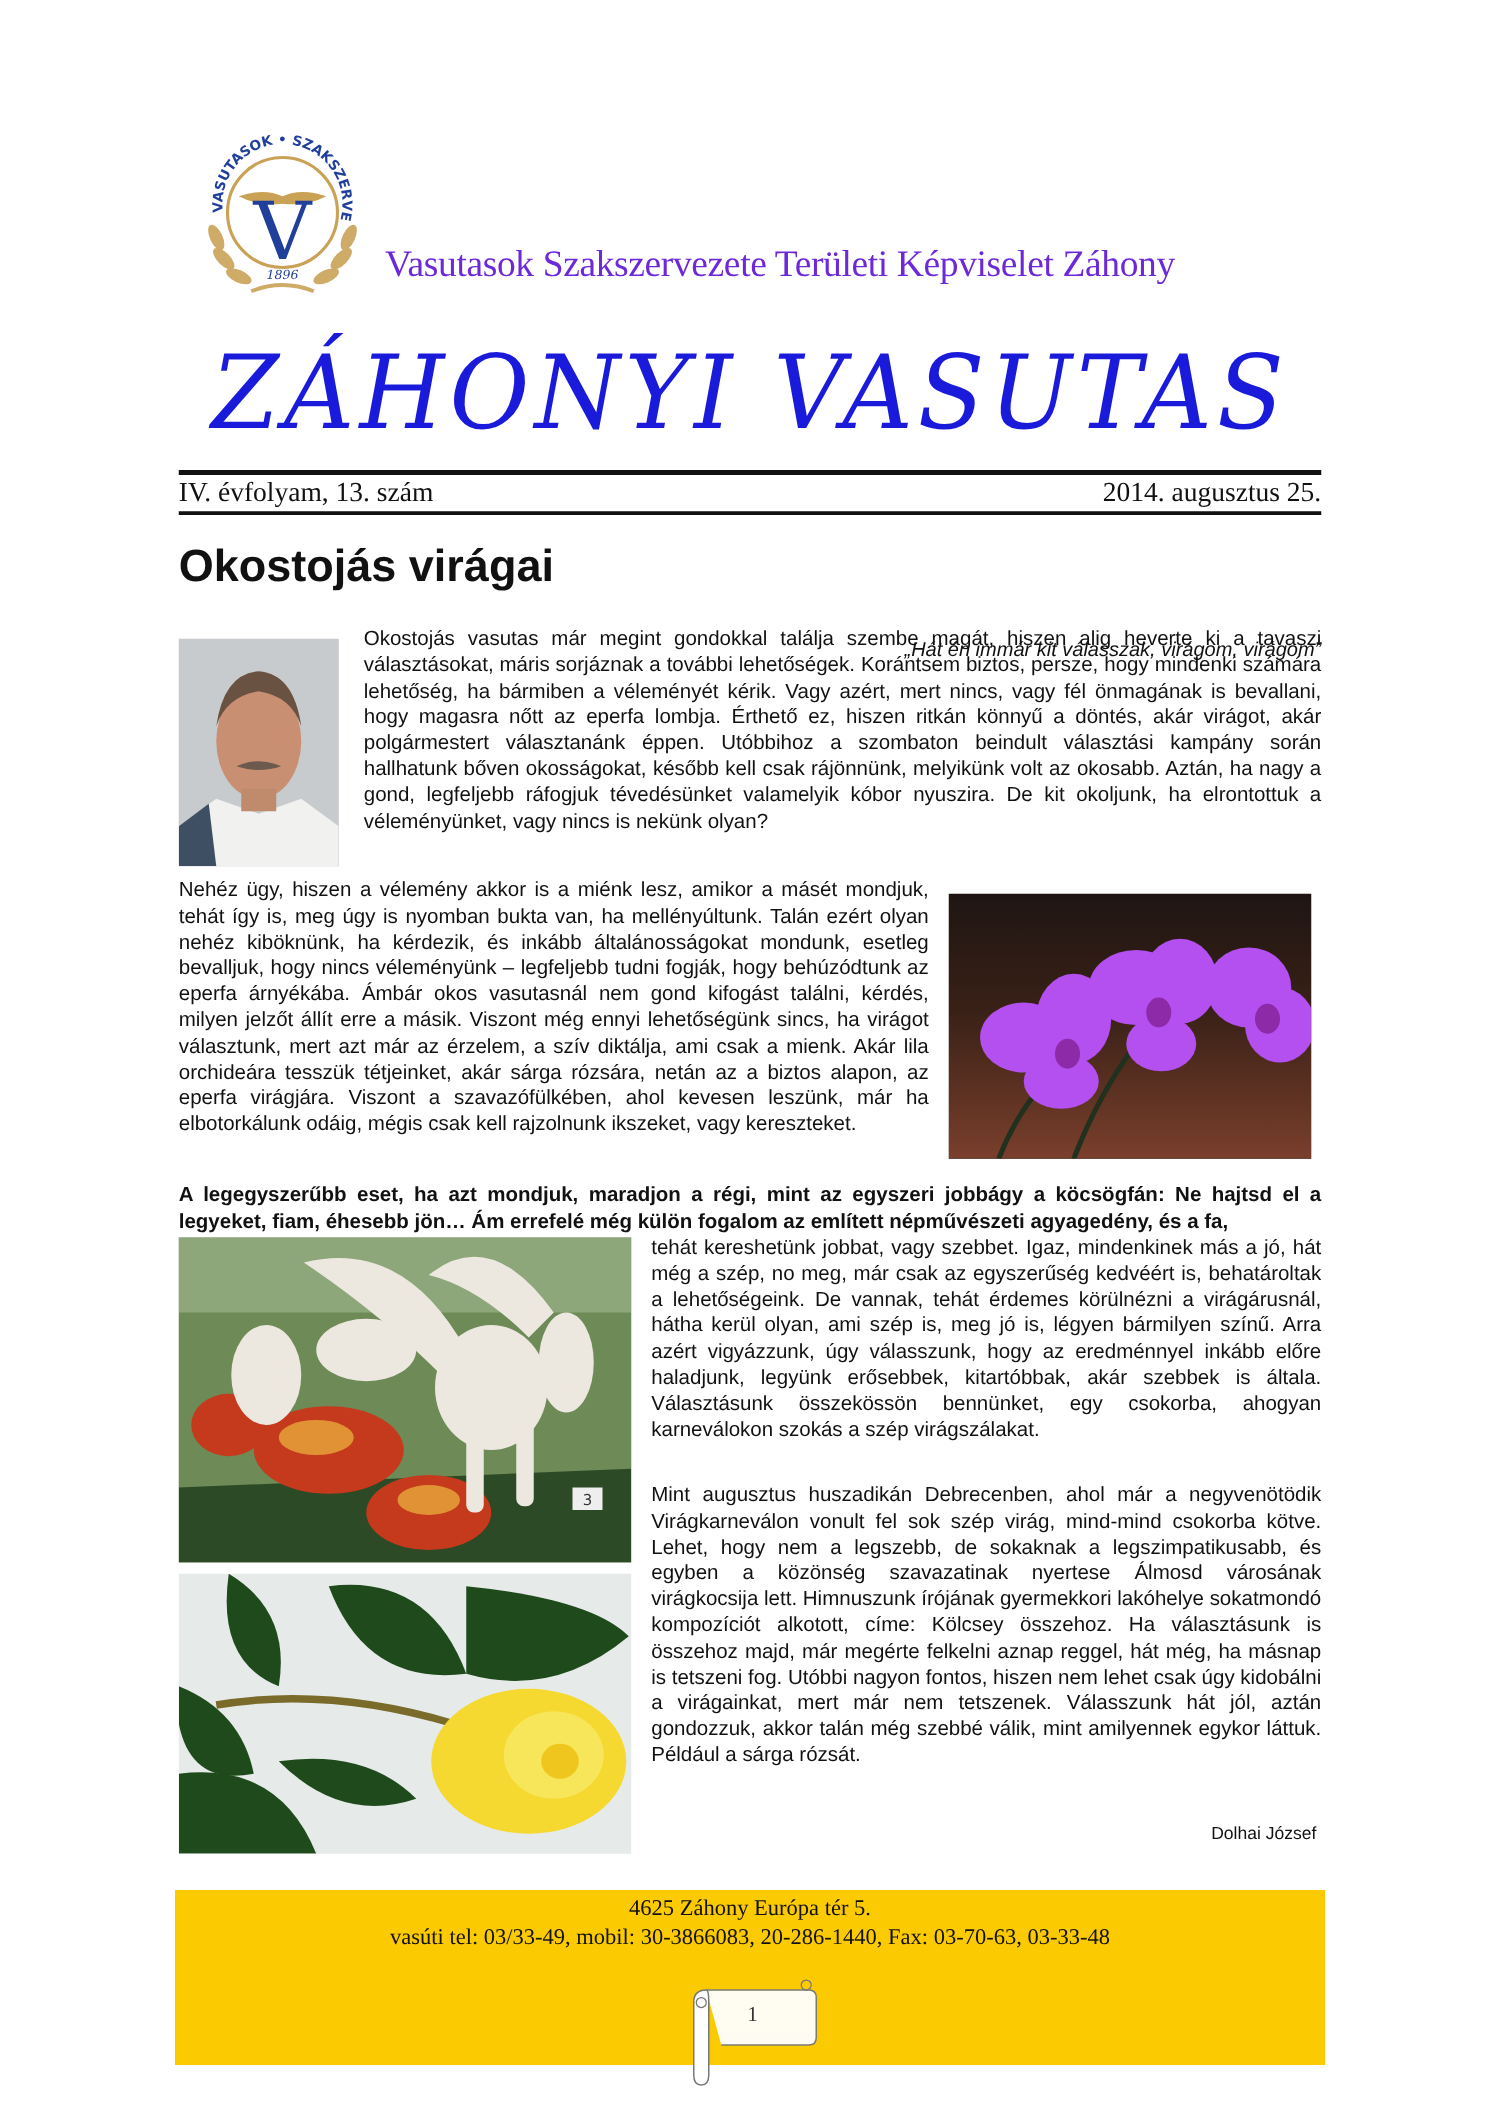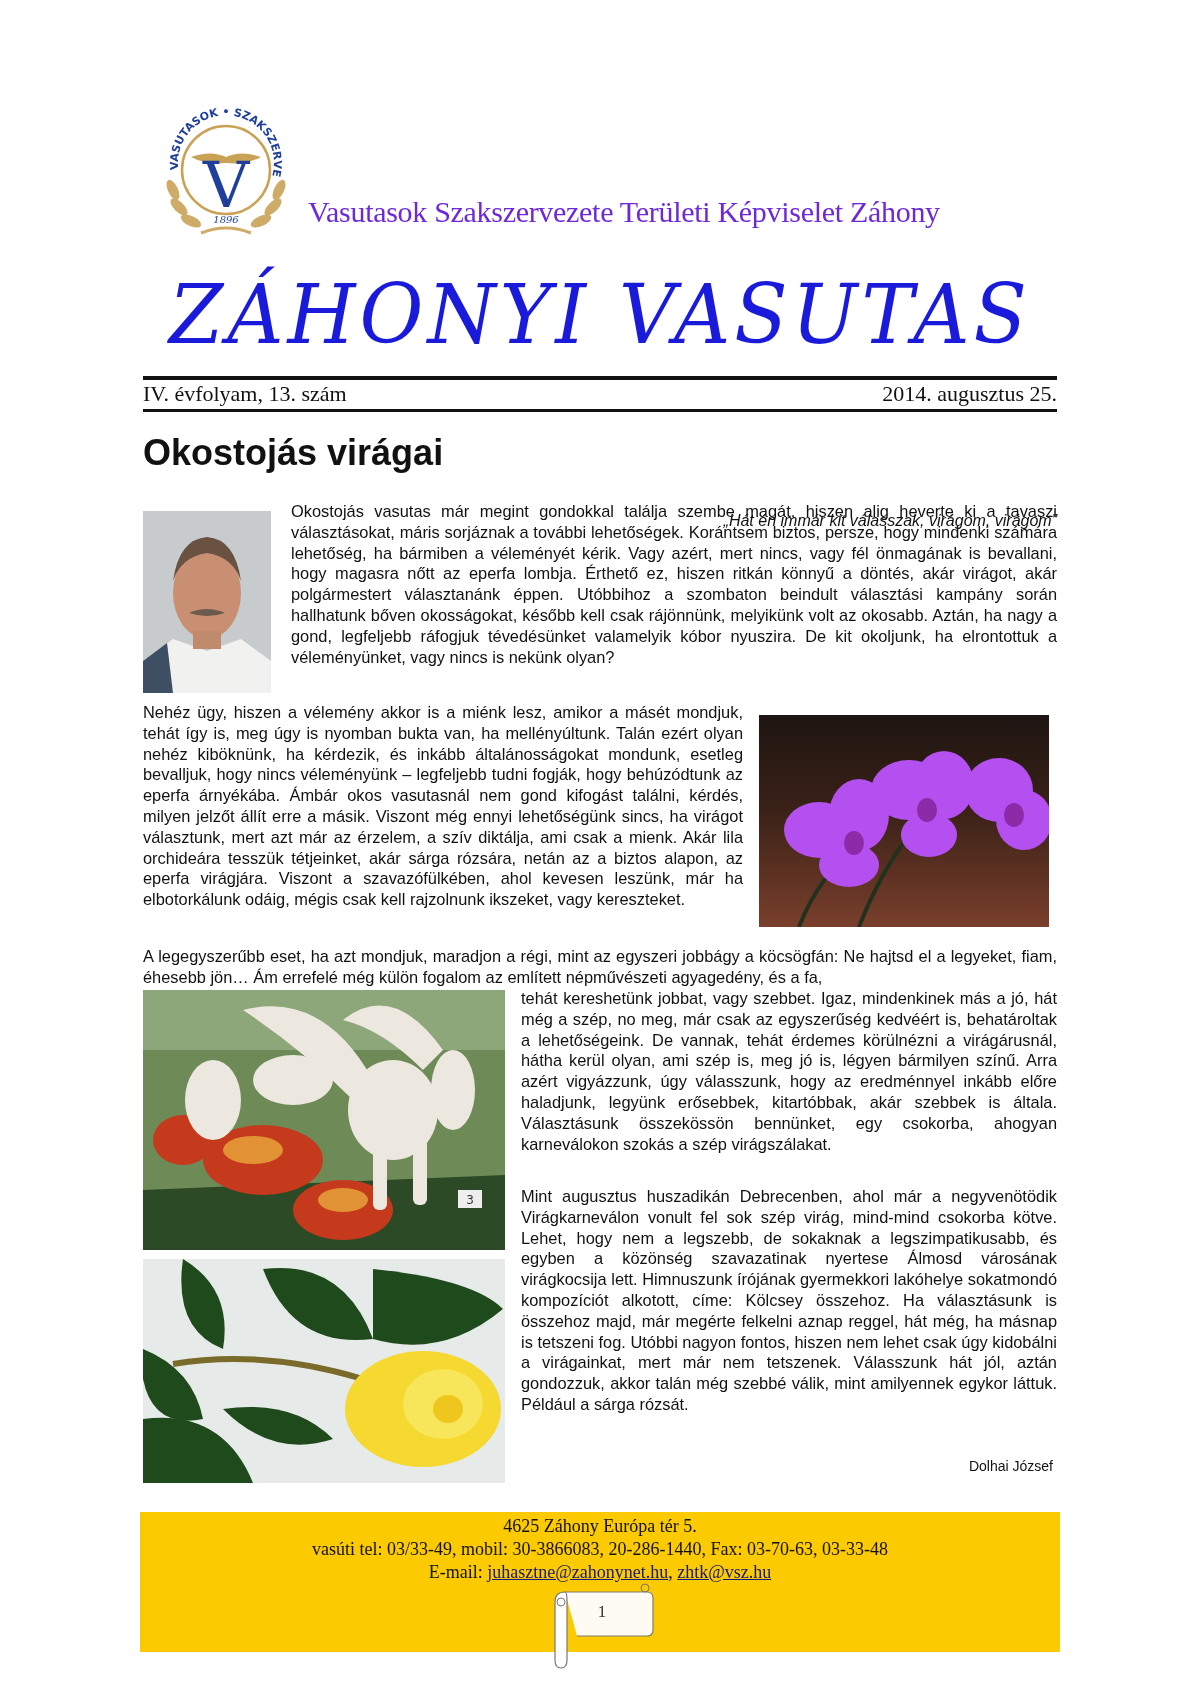--- a/index.html
+++ b/index.html
@@ -23,21 +23,21 @@
 
   
   .portrait { position: absolute; left: 0; top: 511px; width: 128px; height: 182px; background: #c9ccce; overflow: hidden; }
   .p1 { position: absolute; left: 148px; top: 501px; width: 766px; }
 
   
   .p2 { position: absolute; left: 0; top: 702px; width: 600px; }
   .orchid { position: absolute; left: 616px; top: 715px; width: 290px; height: 212px; background: #2a1810; overflow: hidden; }
 
   
-  .p3a { position: absolute; left: 0; top: 946px; width: 914px; }
+  .p3a { position: absolute; left: 0; top: 946px; width: 914px; font-weight: bold; }
   .pegasus { position: absolute; left: 0; top: 990px; width: 362px; height: 260px; background: #6f8a58; overflow: hidden; }
   .rose { position: absolute; left: 0; top: 1259px; width: 362px; height: 224px; background: #e8ecea; overflow: hidden; }
   .p3b { position: absolute; left: 378px; top: 988px; width: 536px; }
   .p4 { position: absolute; left: 378px; top: 1186px; width: 536px; }
   .signature { position: absolute; right: 4px; top: 1446px; font-size: 14px; margin-top: 12px; }
 
   
   .footer { position: absolute; left: -3px; top: 1512px; width: 920px; height: 140px; background: #fcca00; font-family: "Liberation Serif", serif; font-size: 18px; text-align: center; line-height: 23px; padding-top: 3px; box-sizing: border-box; }
   .footer a { color: #1a1a7a; text-decoration: underline; }
   .page-scroll { position: absolute; left: 404px; top: 1580px; width: 110px; height: 90px; }
@@ -186,23 +186,20 @@
     </svg>
   </div>
 
   <div class="p3b body-text">tehát kereshetünk jobbat, vagy szebbet. Igaz, mindenkinek más a jó, hát még a szép, no meg, már csak az egyszerűség kedvéért is, behatároltak a lehetőségeink. De vannak, tehát érdemes körülnézni a virágárusnál, hátha kerül olyan, ami szép is, meg jó is, légyen bármilyen színű. Arra azért vigyázzunk, úgy válasszunk, hogy az eredménnyel inkább előre haladjunk, legyünk erősebbek, kitartóbbak, akár szebbek is általa. Választásunk összekössön bennünket, egy csokorba, ahogyan karneválokon szokás a szép virágszálakat.</div>
   <div class="p4 body-text">Mint augusztus huszadikán Debrecenben, ahol már a negyvenötödik Virágkarneválon vonult fel sok szép virág, mind-mind csokorba kötve. Lehet, hogy nem a legszebb, de sokaknak a legszimpatikusabb, és egyben a közönség szavazatinak nyertese Álmosd városának virágkocsija lett. Himnuszunk írójának gyermekkori lakóhelye sokatmondó kompozíciót alkotott, címe: Kölcsey összehoz. Ha választásunk is összehoz majd, már megérte felkelni aznap reggel, hát még, ha másnap is tetszeni fog. Utóbbi nagyon fontos, hiszen nem lehet csak úgy kidobálni a virágainkat, mert már nem tetszenek. Válasszunk hát jól, aztán gondozzuk, akkor talán még szebbé válik, mint amilyennek egykor láttuk. Például a sárga rózsát.</div>
   <div class="signature">Dolhai József</div>
 
   <div class="footer">
     <div>4625 Záhony Európa tér 5.</div>
     <div>vasúti tel: 03/33-49, mobil: 30-3866083, 20-286-1440, Fax: 03-70-63, 03-33-48</div>
-    <div>
-      <span>E-mail: </span><a>juhasztne@zahonynet.hu</a><span>, </span><a>zhtk@vsz.hu</a>
-    </div>
   </div>
 
   <div class="page-scroll">
     <svg width="110" height="90" viewBox="0 0 110 90">
       <path d="M18 12 L100 12 Q106 12 106 18 L106 50 Q106 56 100 56 L30 56" fill="#ffffff" stroke="#777" stroke-width="1.2" opacity="0.95"></path>
       <path d="M18 12 Q8 12 8 22 L8 80 Q8 88 14 88 Q20 88 20 80 L20 22 Q20 12 18 12 Z" fill="#ffffff" stroke="#777" stroke-width="1.2"></path>
       <circle cx="14" cy="22" r="4" fill="none" stroke="#777" stroke-width="1"></circle>
       <circle cx="98" cy="8" r="4" fill="none" stroke="#777" stroke-width="1"></circle>
     </svg>
     <div class="page-number">1</div>

